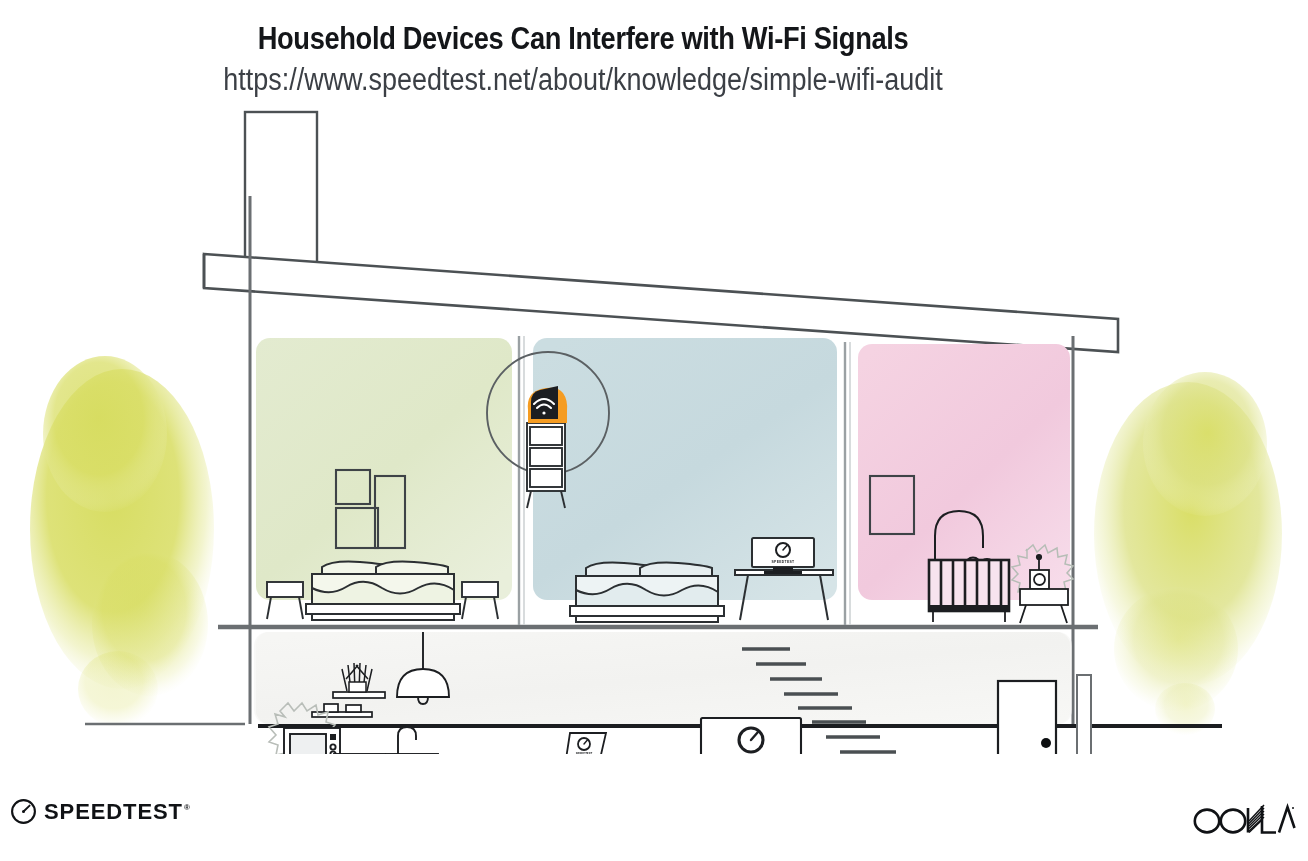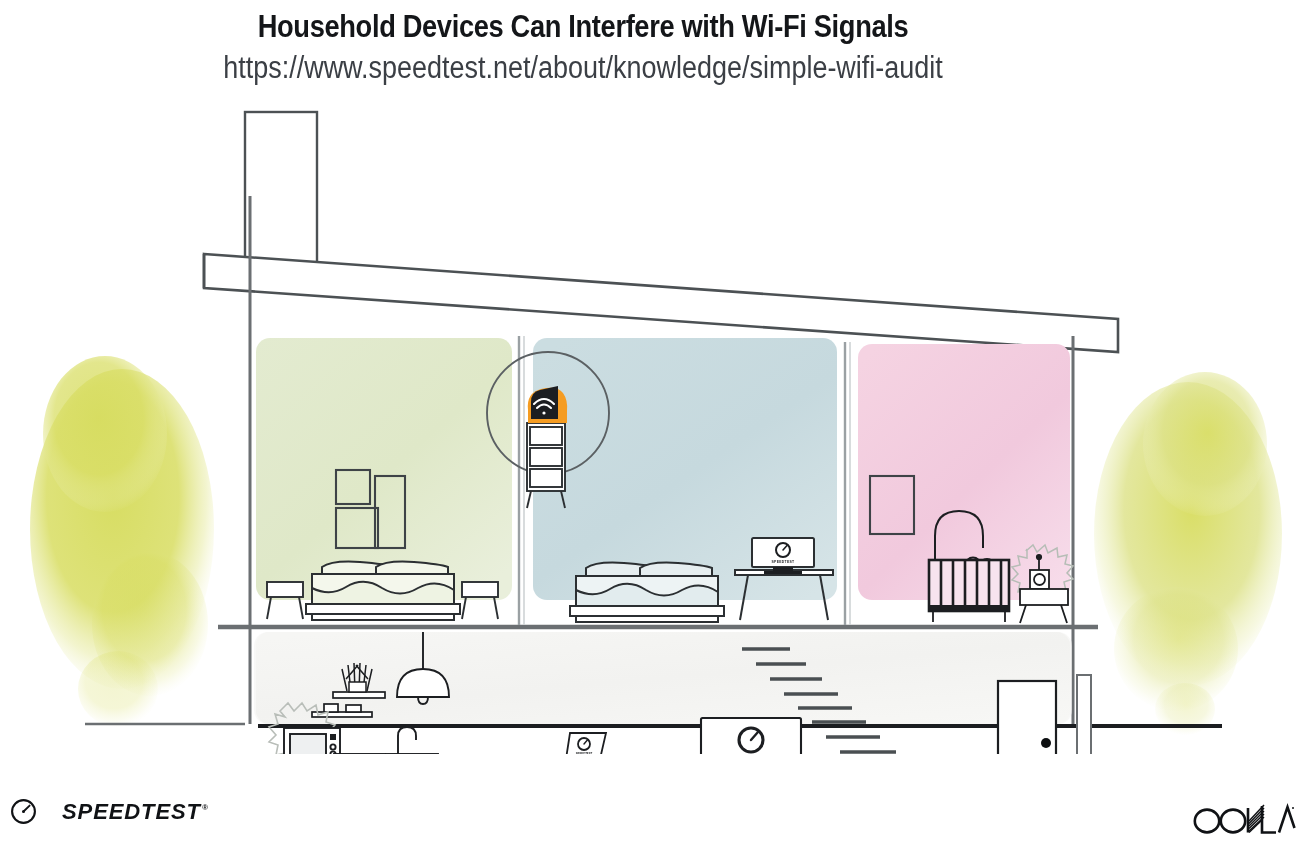--- a/index.html
+++ b/index.html
@@ -6,21 +6,21 @@
   html, body { margin:0; padding:0; }
   body {
     width: 1308px; height: 861px;
     background: #ffffff;
     font-family: "Liberation Sans", sans-serif;
     overflow: hidden;
     position: relative;
   }
   #page { position:relative; width:1308px; height:861px; }
 
-  .hdr { position:absolute; left:0; top:0; width:1166px; text-align:center; }
+  .hdr { position:absolute; left:0; top:12px; width:1166px; text-align:center; }
   .title {
     font-family: "Liberation Sans", sans-serif;
     font-weight: 700;
     font-size: 31px;
     letter-spacing: -0.4px;
     color: #141619;
     margin: 9px 0 0 0;
     line-height: 1.15;
     transform: scaleX(0.88);
   }
@@ -33,21 +33,21 @@
     line-height: 1.2;
     transform: scaleX(0.87);
   }
 
   .stage { position:absolute; left:0; top:104px; width:1308px; height:650px; }
   .stage svg { display:block; }
 
   .footer { position:absolute; left:0; top:780px; width:1308px; height:81px; }
   .logo-speedtest {
     position:absolute; left:10px; top:18px;
-    display:flex; align-items:center; gap:25px;font-style:italic;
+    display:flex; align-items:center; gap:7px;
   }
   .logo-speedtest .wordmark {
     font-family:"Liberation Sans", sans-serif;
     font-weight:700; font-size:22px; letter-spacing:0.9px;
     color:#101215; position:relative;
   }
   .logo-speedtest .reg {
     font-size:8px; vertical-align:super; font-weight:700;
     letter-spacing:0; margin-left:1px;
   }

